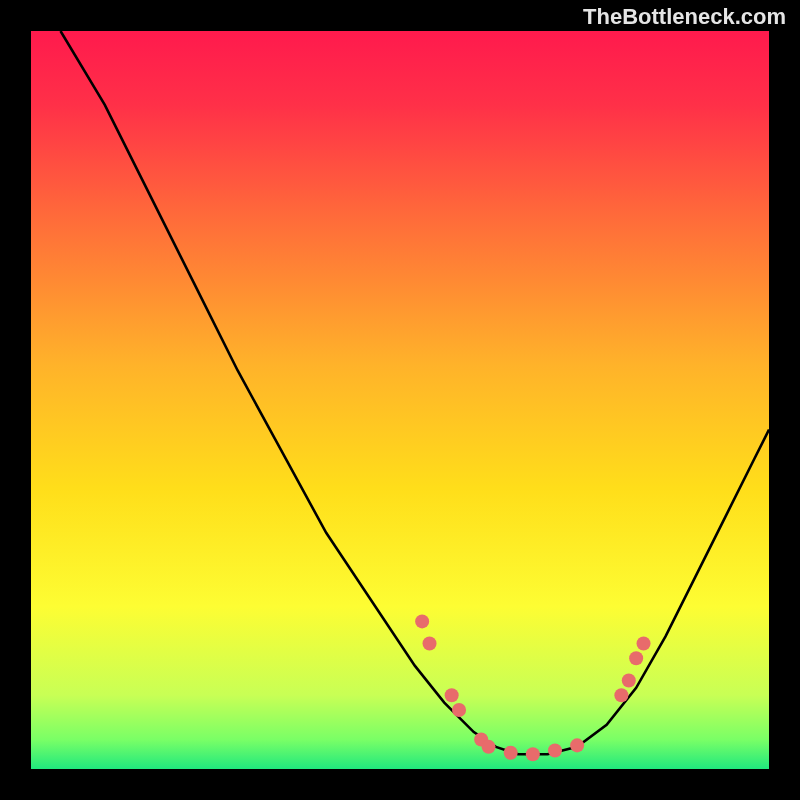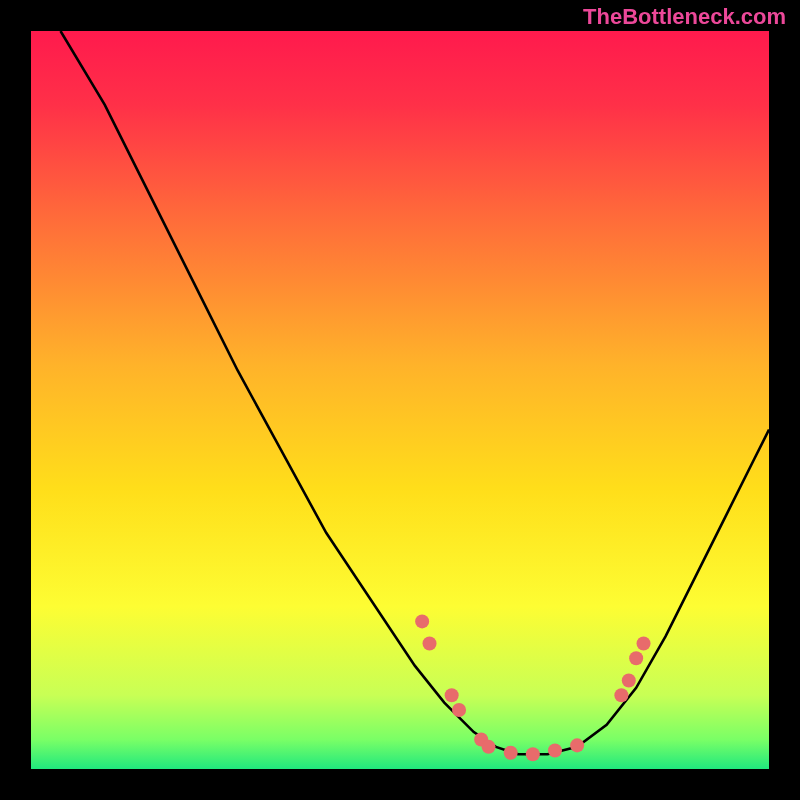--- a/index.html
+++ b/index.html
@@ -8,21 +8,21 @@
     background: #000;
     width: 800px;
     height: 800px;
     overflow: hidden;
     position: relative;
   }
   .watermark {
     position: absolute;
     top: 4px;
     right: 14px;
-    color: #ec4899;
+    color: #e5e5e5;
     font-family: Arial, sans-serif;
     font-size: 22px;
     font-weight: bold;
     z-index: 10;
   }
   .plot-frame {
     position: absolute;
     left: 31px;
     top: 31px;
     width: 738px;

